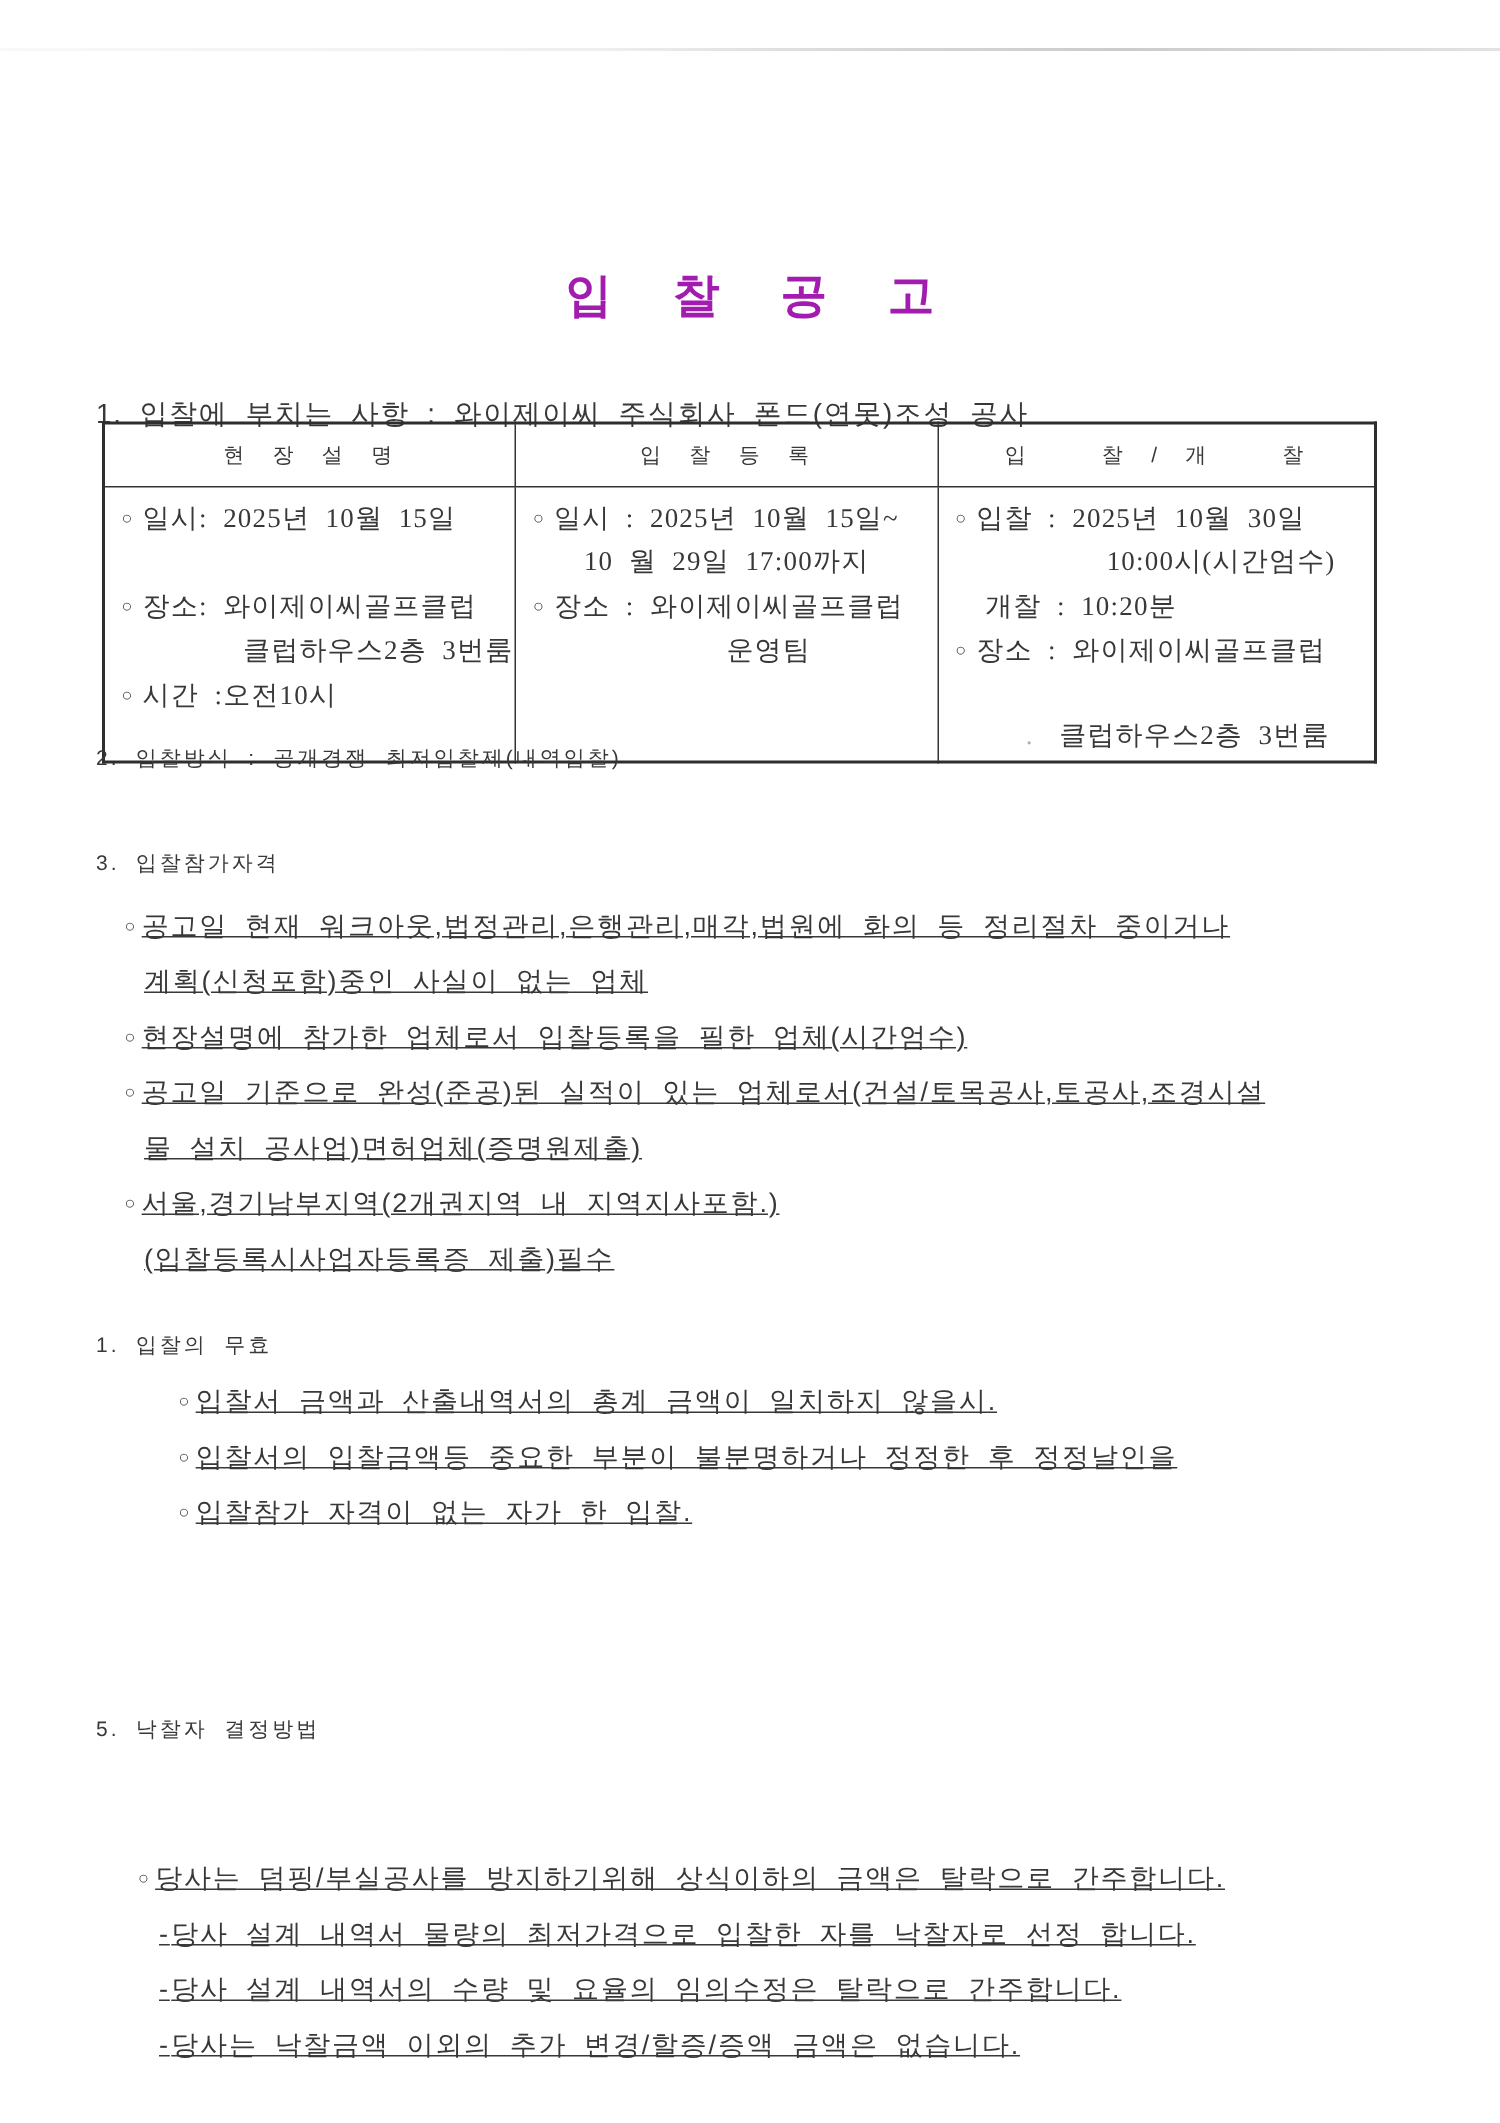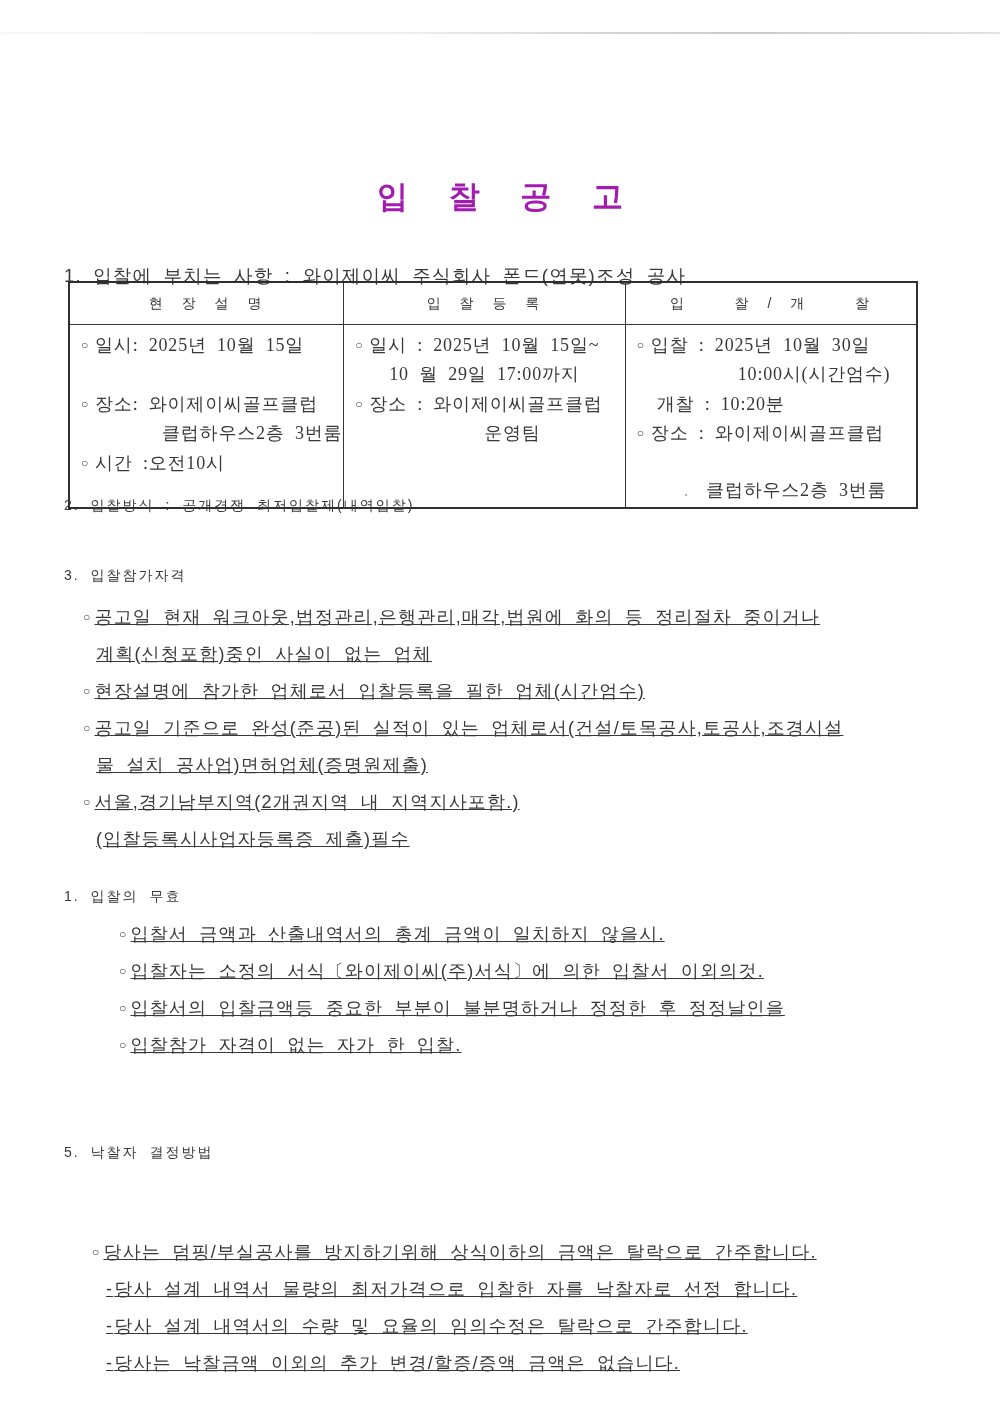--- a/index.html
+++ b/index.html
@@ -114,21 +114,20 @@
     <div class="bline"><span class="mk">○</span><span>현장설명에 참가한 업체로서 입찰등록을 필한 업체(시간엄수)</span></div>
     <div class="bline"><span class="mk">○</span><span>공고일 기준으로 완성(준공)된 실적이 있는 업체로서(건설/토목공사,토공사,조경시설</span></div>
     <div class="bline cont">물 설치 공사업)면허업체(증명원제출)</div>
     <div class="bline"><span class="mk">○</span><span>서울,경기남부지역(2개권지역 내 지역지사포함.)</span></div>
     <div class="bline cont">(입찰등록시사업자등록증 제출)필수</div>
   </div>
 
   <div class="sec-head" style="top:888px;">1. 입찰의 무효</div>
   <div class="lines" style="left:83px; top:922px;margin-left:36px;">
     <div class="bline"><span class="mk">○</span><span>입찰서 금액과 산출내역서의 총계 금액이 일치하지 않을시.</span></div>
-    <div class="bline"><span class="mk">○</span><span>입찰자는 소정의 서식〔와이제이씨(주)서식〕에 의한 입찰서 이외의것.</span></div>
     <div class="bline"><span class="mk">○</span><span>입찰서의 입찰금액등 중요한 부분이 불분명하거나 정정한 후 정정날인을</span></div>
     <div class="bline"><span class="mk">○</span><span>입찰참가 자격이 없는 자가 한 입찰.</span></div>
   </div>
 
   <div class="sec-head" style="top:1144px;">5. 낙찰자 결정방법</div>
   <div class="lines" style="left:92px; top:1240px;">
     <div class="bline"><span class="mk">○</span><span>당사는 덤핑/부실공사를 방지하기위해 상식이하의 금액은 탈락으로 간주합니다.</span></div>
     <div class="bline dash"><span class="mkd">-</span><span>당사 설계 내역서 물량의 최저가격으로 입찰한 자를 낙찰자로 선정 합니다.</span></div>
     <div class="bline dash"><span class="mkd">-</span><span>당사 설계 내역서의 수량 및 요율의 임의수정은 탈락으로 간주합니다.</span></div>
     <div class="bline dash"><span class="mkd">-</span><span>당사는 낙찰금액 이외의 추가 변경/할증/증액 금액은 없습니다.</span></div>

